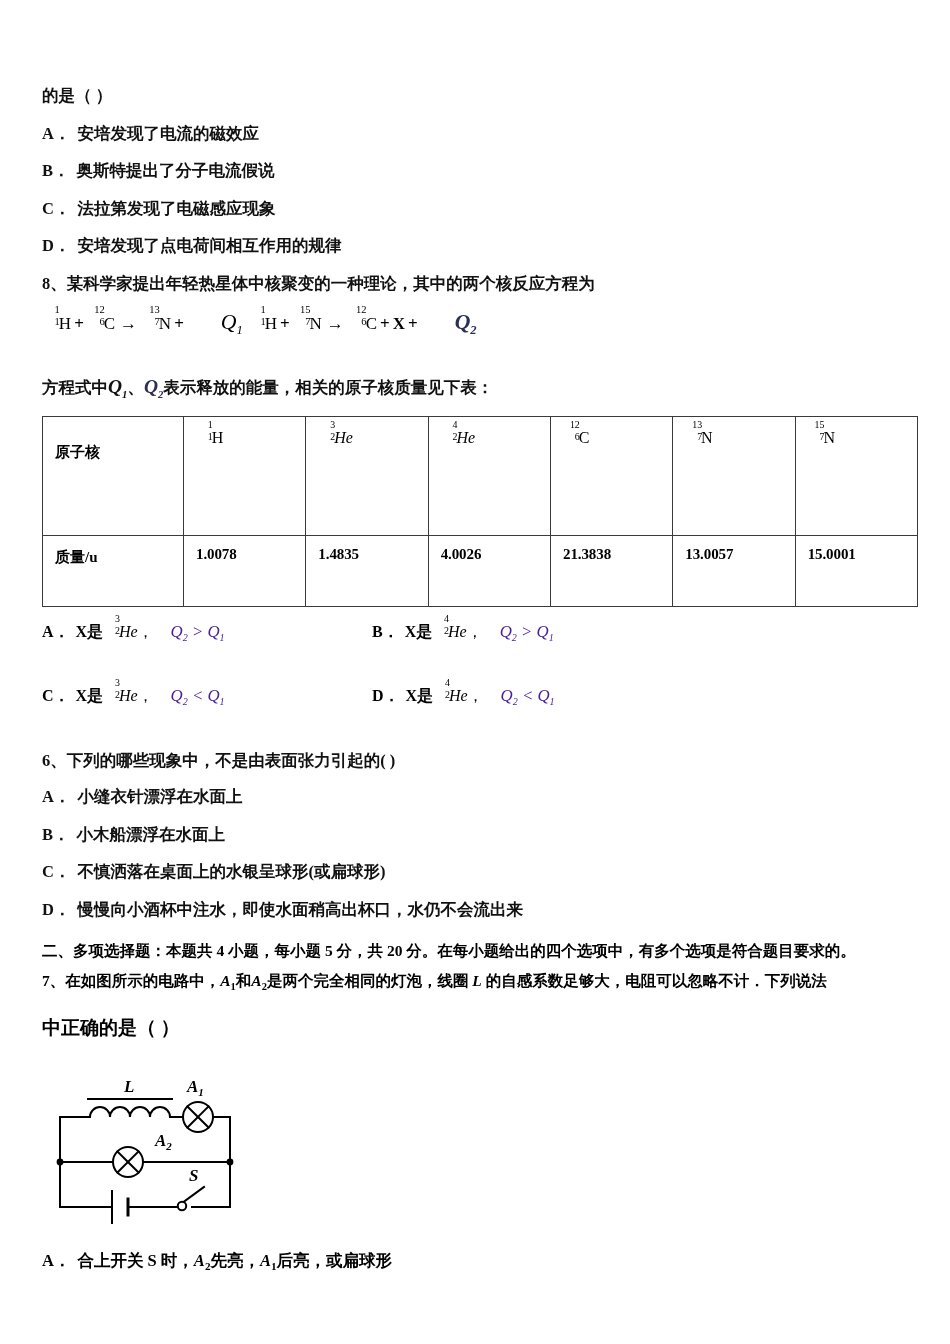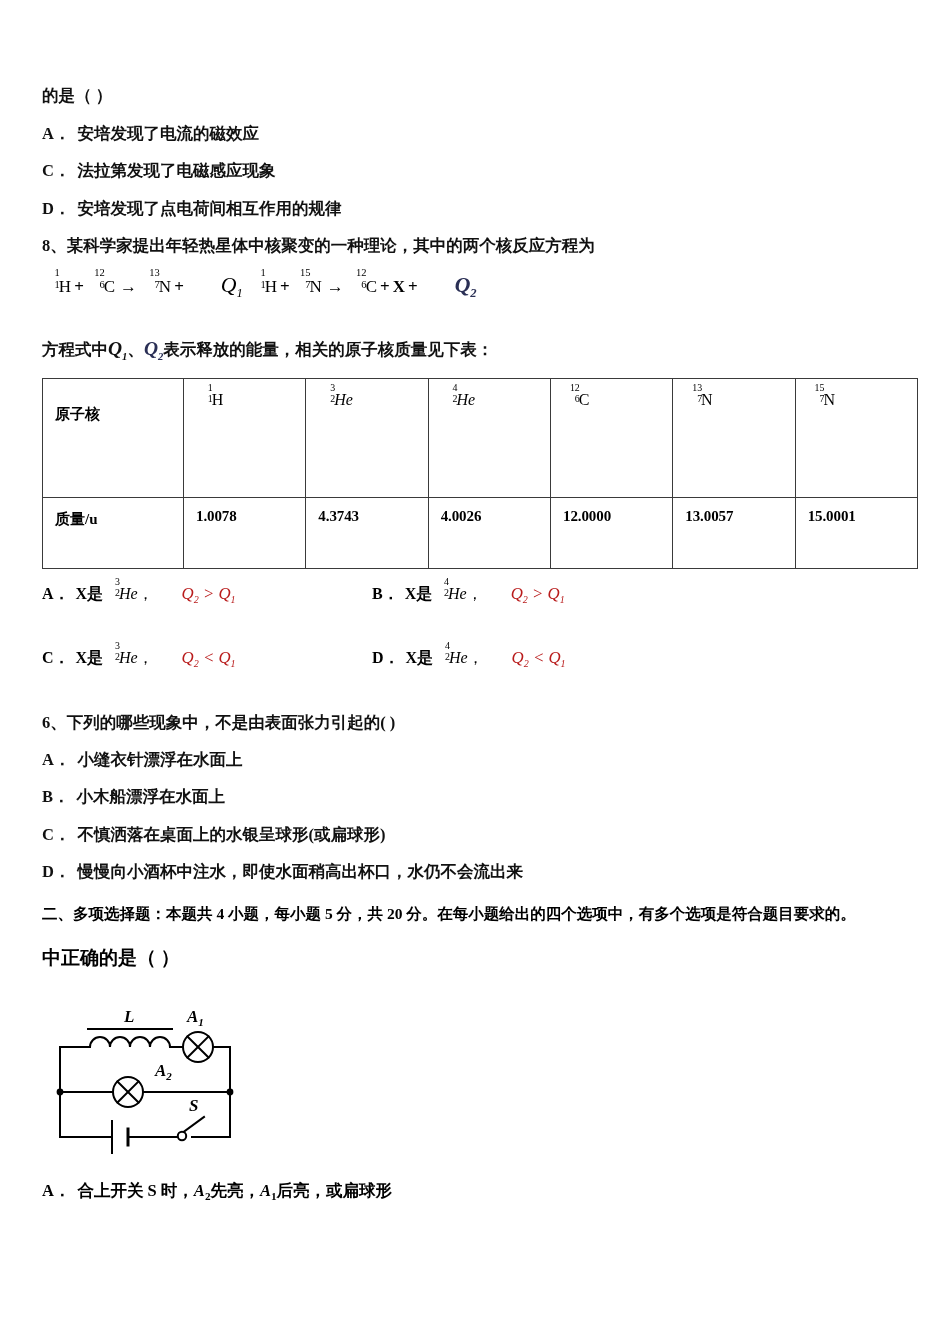--- a/index.html
+++ b/index.html
@@ -138,21 +138,21 @@
   
   .optrow {
     position: relative;
     height: 38px;
     margin-bottom: 16px;
   }
   .optrow .colL { position: absolute; left: 0; top: 0; white-space: nowrap; }
   .optrow .colR { position: absolute; left: 330px; top: 0; white-space: nowrap; }
   .optrow .lbl { font-weight: 700; margin-right: 6px; }
   .optrow .xis { font-weight: 700; }
-  .optrow .cmp { margin-left: 28px; font-style: italic; font-size: 1.05em; color: #b91c1c; }
+  .optrow .cmp { margin-left: 17px; font-style: italic; font-size: 1.05em; color: #4c1d95; }
   .optrow .cmp sub { font-size: 0.6em; }
 
   
   .sect {
     font-size: 15.5px;
     line-height: 1.52;
     font-weight: 600;
     margin-top: 18px;
     margin-bottom: 4px;
     white-space: normal;
@@ -190,20 +190,23 @@
 
 <div class="page">
 <div class="content">
 
   <div class="line stem">的是（    ）</div>
 
   <div class="line opt">
     <span class="lbl">A．</span><span>安培发现了电流的磁效应</span>
   </div>
   <div class="line opt">
+    <span class="lbl">B．</span><span>奥斯特提出了分子电流假说</span>
+  </div>
+  <div class="line opt">
     <span class="lbl">C．</span><span>法拉第发现了电磁感应现象</span>
   </div>
   <div class="line opt">
     <span class="lbl">D．</span><span>安培发现了点电荷间相互作用的规律</span>
   </div>
 
   <div class="line qline">8、某科学家提出年轻热星体中核聚变的一种理论，其中的两个核反应方程为</div>
 
   <div class="eqn">
     <span class="nuc"><span class="idx"><span class="a">1</span><span class="z">1</span></span><span class="sym">H</span></span><span class="op">+</span><span class="nuc"><span class="idx"><span class="a">12</span><span class="z">6</span></span><span class="sym">C</span></span><span class="arrow">→</span><span class="nuc"><span class="idx"><span class="a">13</span><span class="z">7</span></span><span class="sym">N</span></span><span class="op">+</span><span class="qsym big"><span>Q</span><sub>1</sub></span><span style="display:inline-block;width:5px"></span><span class="nuc"><span class="idx"><span class="a">1</span><span class="z">1</span></span><span class="sym">H</span></span><span class="op">+</span><span class="nuc"><span class="idx"><span class="a">15</span><span class="z">7</span></span><span class="sym">N</span></span><span class="arrow">→</span><span class="nuc"><span class="idx"><span class="a">12</span><span class="z">6</span></span><span class="sym">C</span></span><span class="op">+</span><span class="xsym">X</span><span class="op">+</span><span class="qsym big qnavy"><span>Q</span><sub>2</sub></span>
@@ -232,23 +235,23 @@
       <td>
         <span class="nuc cellnuc"><span class="idx"><span class="a">13</span><span class="z">7</span></span><span class="sym">N</span></span>
       </td>
       <td>
         <span class="nuc cellnuc"><span class="idx"><span class="a">15</span><span class="z">7</span></span><span class="sym">N</span></span>
       </td>
     </tr>
     <tr class="r2">
       <td class="c0">质量/u</td>
       <td class="massval">1.0078</td>
-      <td class="massval">4.3743</td>
+      <td class="massval">1.4835</td>
       <td class="massval">4.0026</td>
-      <td class="massval">12.0000</td>
+      <td class="massval">21.3838</td>
       <td class="massval">13.0057</td>
       <td class="massval">15.0001</td>
     </tr>
   </tbody>
       </table>
 
   <div class="optrow" style="margin-top:14px">
     <div class="colL">
       <span class="lbl">A．</span><span class="xis">X是</span><span class="nuc"><span class="idx"><span class="a">3</span><span class="z">2</span></span><span class="sym ital">He</span></span><span>，</span><span class="cmp"><span>Q</span><sub>2</sub> <span>&gt;</span> <span>Q</span><sub>1</sub></span>
     </div>
@@ -277,20 +280,23 @@
     <span class="lbl">C．</span><span>不慎洒落在桌面上的水银呈球形(或扁球形)</span>
   </div>
   <div class="line opt">
     <span class="lbl">D．</span><span>慢慢向小酒杯中注水，即使水面稍高出杯口，水仍不会流出来</span>
   </div>
 
   <div class="sect">
     <span>二、多项选择题：本题共 4 小题，每小题 5 分，共 20 分。在每小题给出的四个选项中，有多个选项是符合题目要求的。</span><br>
   </div>
 
+  <div class="q7">
+    <span>7、在如图所示的电路中，</span><em class="v"><span>A</span><sub>1</sub></em><span>和</span><em class="v"><span>A</span><sub>2</sub></em><span>是两个完全相同的灯泡，线圈 </span><em class="v">L</em><span> 的自感系数足够大，电阻可以忽略不计．下列说法</span>
+  </div>
   <div class="q7b">中正确的是（    ）</div>
 
   <div class="figure">
     <svg width="230" height="175" viewBox="0 0 230 175">
       <g stroke="#000000" stroke-width="2" fill="none" stroke-linecap="square">
 
         <line x1="8" y1="62" x2="8" y2="152"></line>
 
         <line x1="178" y1="62" x2="178" y2="152"></line>
 

